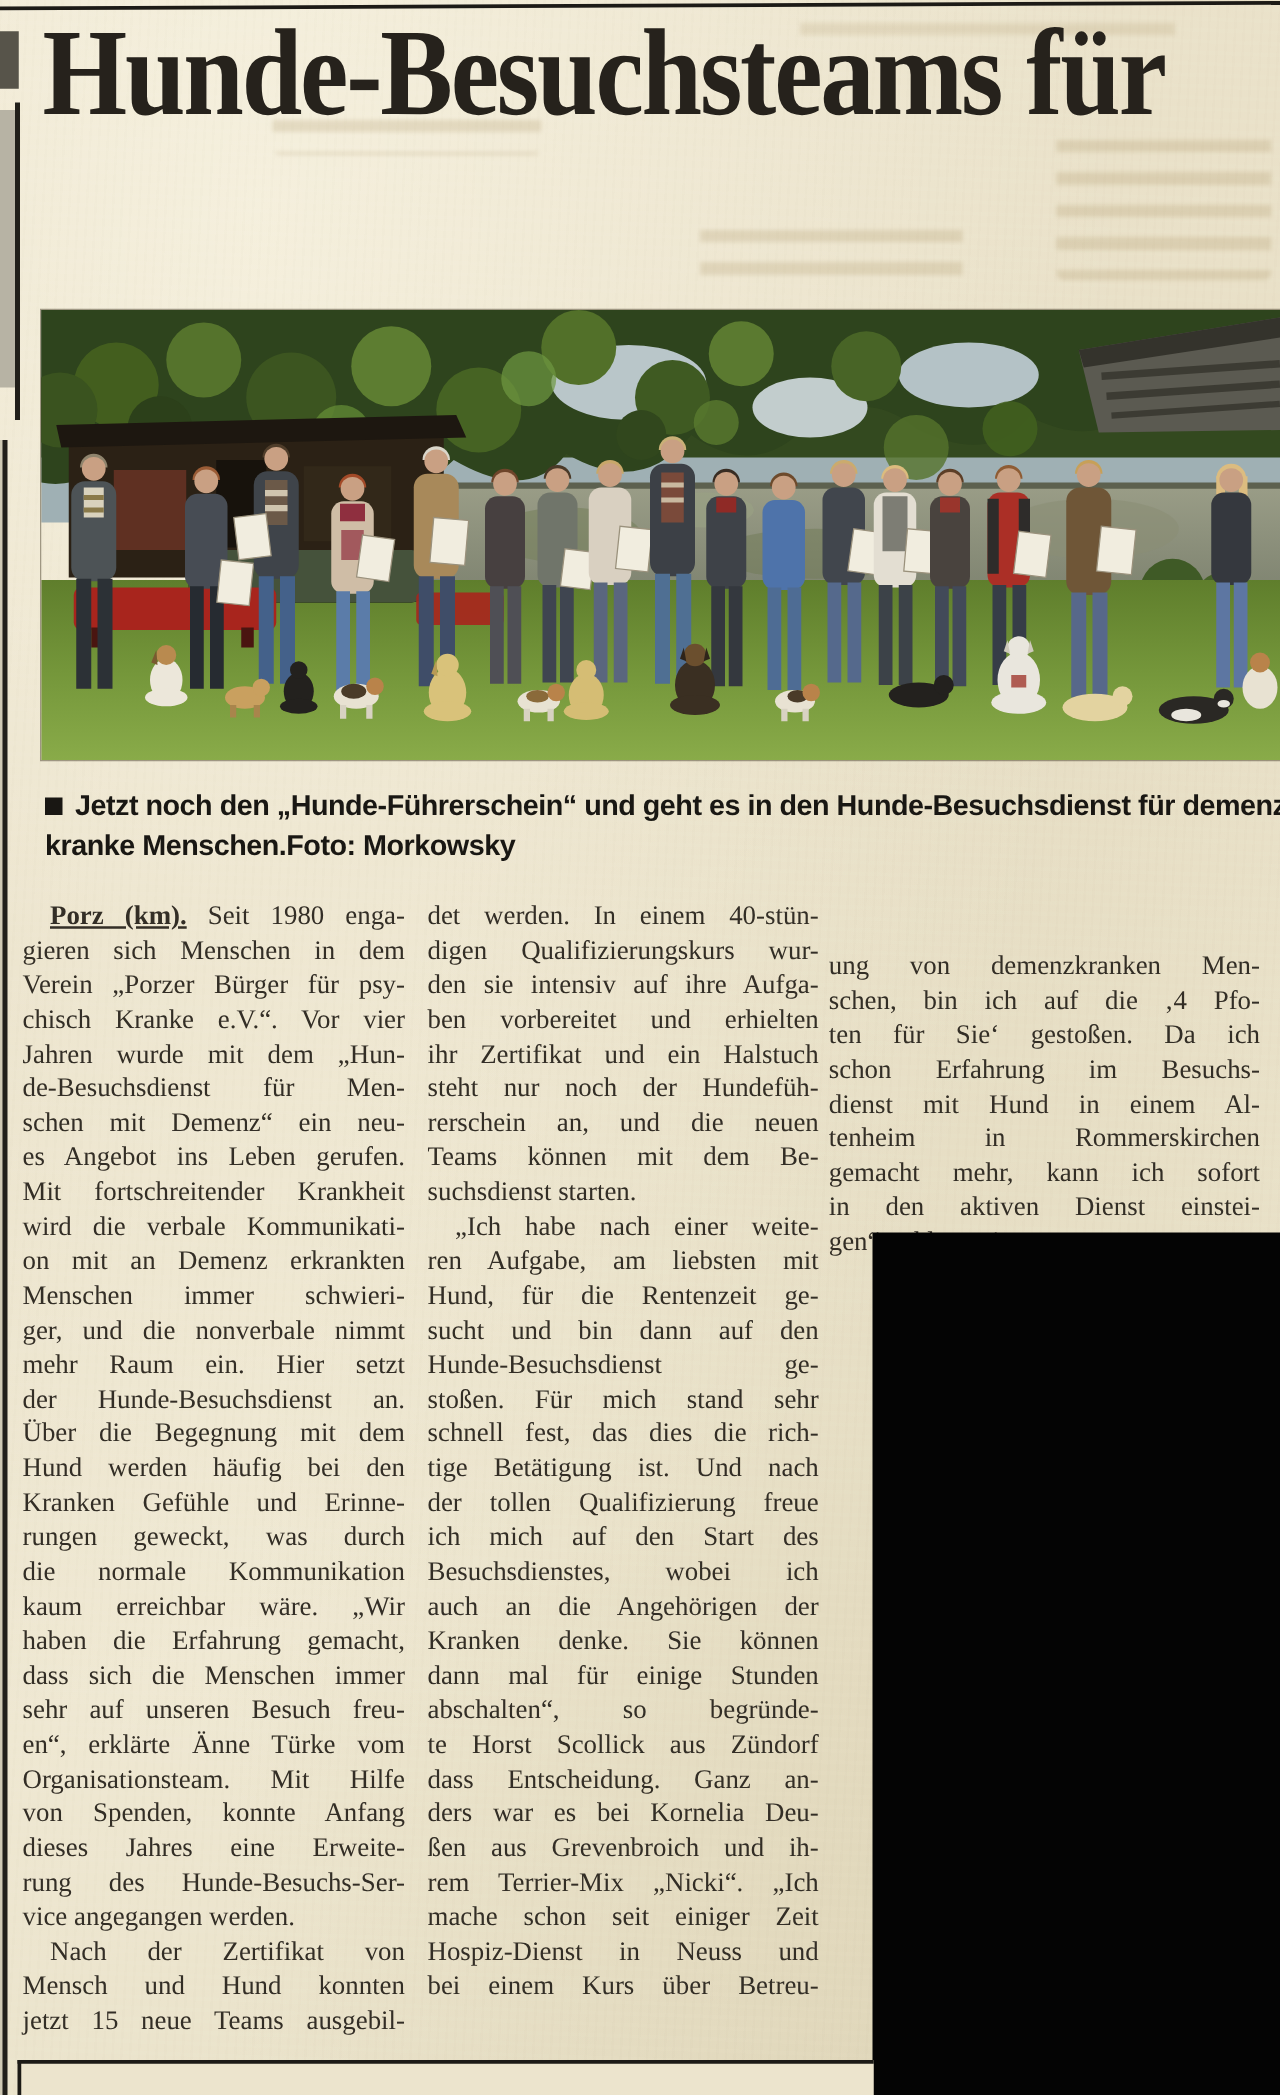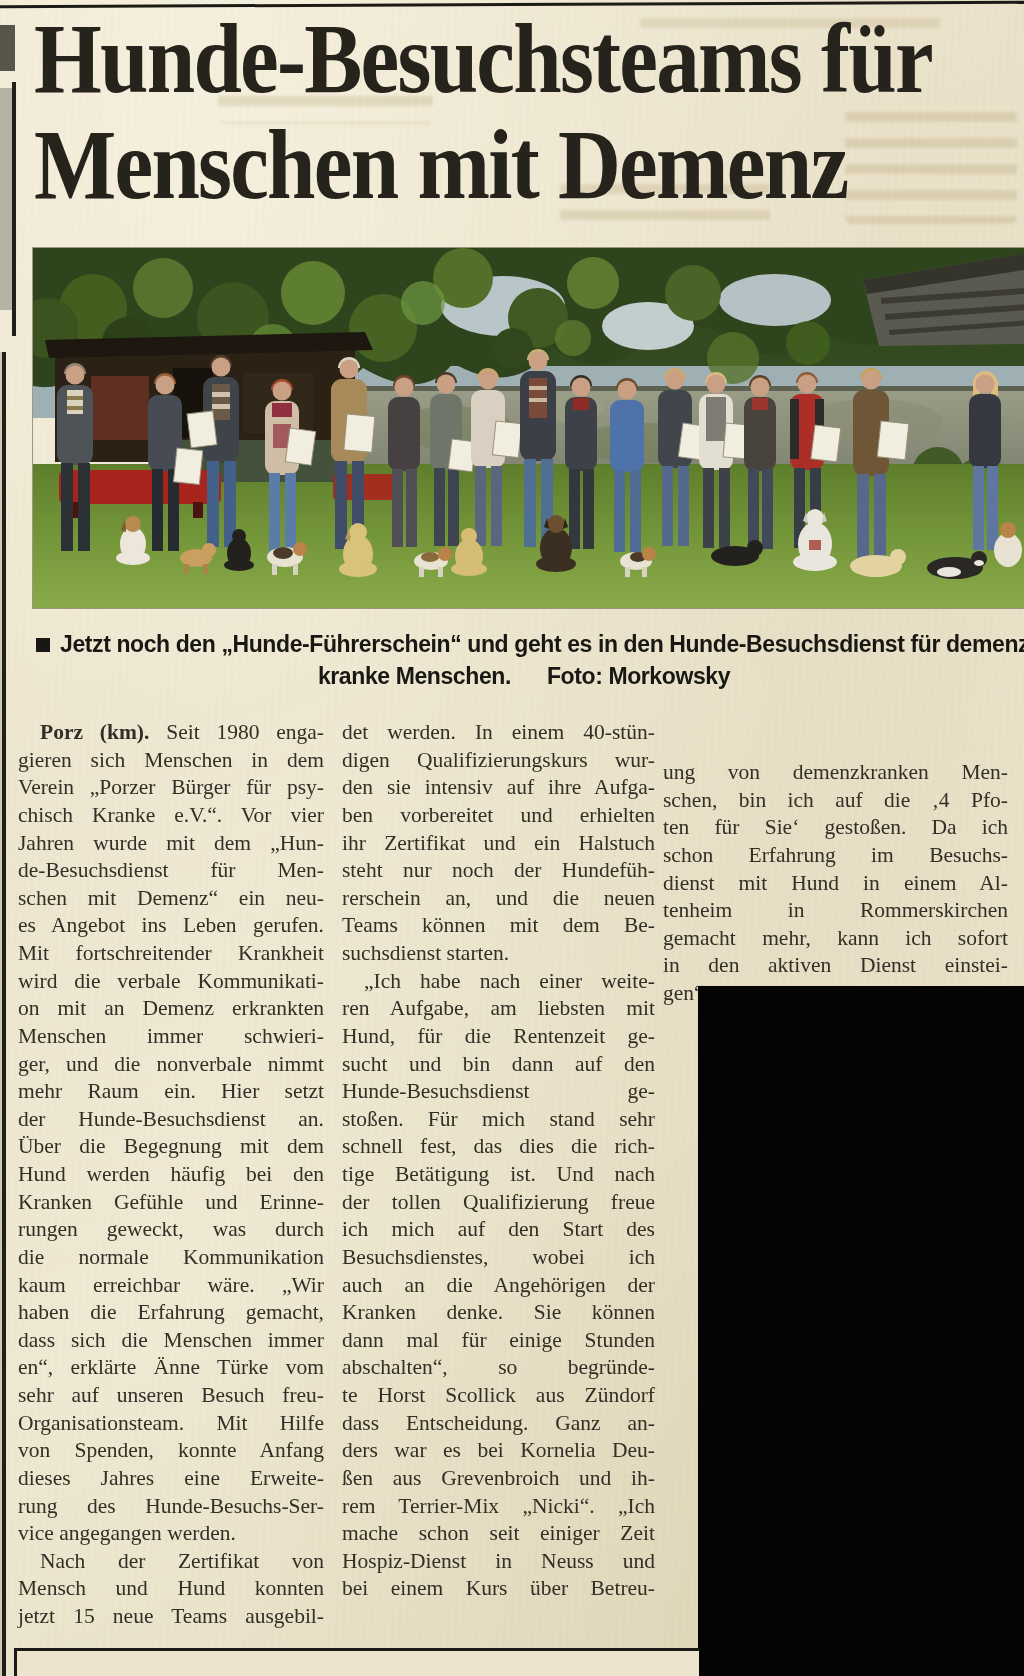--- a/index.html
+++ b/index.html
@@ -33,27 +33,27 @@
   .g2{left:845px;top:106px;width:172px;height:118px;}
   .g3{left:560px;top:178px;width:210px;height:48px;}
   .g4{left:640px;top:12px;width:300px;height:22px;opacity:.12;}
   
   .photo{position:absolute;left:33px;top:248px;width:991px;height:360px;outline:1px solid rgba(60,50,30,.45);}
   
   .caption{position:absolute;left:36px;top:628px;width:976px;font-family:"Liberation Sans",sans-serif;
     font-weight:700;font-size:23px;line-height:32px;color:#191713;letter-spacing:-.4px;}
   .cap1{text-align:justify;text-align-last:justify;white-space:nowrap;}
   .cap1 .bullet{display:inline-block;width:14px;height:14px;background:#191713;margin-right:10px;vertical-align:baseline;}
-  .cap2{display:flex;justify-content:center;gap:36px;}
+  .cap2{display:flex;justify-content:flex-start;}
   
   .col{position:absolute;top:719px;font-size:21.5px;color:#332e26;}
   .col .line{height:27.64px;line-height:27.64px;text-align:justify;text-align-last:justify;white-space:nowrap;overflow:visible;}
   .col .line.end{text-align-last:left;}
   .col .line.indent{text-indent:22px;}
-  .col .line b{font-weight:700;}
+  .col .line b{font-weight:700;text-decoration:underline;}
   .col1{left:18px;width:306px;}
   .col2{left:342px;width:313px;}
   .col3{left:663px;width:345px;margin-top:40px;}
   
   .redact{position:absolute;left:698px;top:986px;width:326px;height:690px;background:#040404;}
   .bottom-box{position:absolute;left:14px;top:1648px;width:682px;height:40px;
     border-top:3px solid #1c1a16;border-left:3px solid #1c1a16;background:#ece4cd;}
 </style>
 </head>
 <body>
@@ -68,21 +68,20 @@
   <div class="edge-strip2"></div>
   <div class="edge-line-bottom"></div>
 
   <div class="ghost g1"></div>
   <div class="ghost g2"></div>
   <div class="ghost g3"></div>
   <div class="ghost g4"></div>
 
   <div class="headline">
     <div><span class="hl">Hunde-Besuchsteams für</span></div>
-    <div><span class="hl">Menschen mit Demenz</span></div>
   </div>
 
   <svg class="photo" viewBox="0 0 991 360" preserveAspectRatio="none">
     <defs>
       <linearGradient id="grassg" x1="0" y1="0" x2="0" y2="1">
         <stop offset="0" stop-color="#5f7e2c"></stop>
           <stop offset=".5" stop-color="#74963a"></stop>
           <stop offset="1" stop-color="#89ab49"></stop>
       </linearGradient>
       <linearGradient id="wallg" x1="0" y1="0" x2="0" y2="1">
@@ -420,22 +419,22 @@
       <div class="line">mehr Raum ein. Hier setzt</div>
       <div class="line">der Hunde-Besuchsdienst an.</div>
       <div class="line">Über die Begegnung mit dem</div>
       <div class="line">Hund werden häufig bei den</div>
       <div class="line">Kranken Gefühle und Erinne-</div>
       <div class="line">rungen geweckt, was durch</div>
       <div class="line">die normale Kommunikation</div>
       <div class="line">kaum erreichbar wäre. „Wir</div>
       <div class="line">haben die Erfahrung gemacht,</div>
       <div class="line">dass sich die Menschen immer</div>
+      <div class="line">sehr auf unseren Besuch freu-</div>
       <div class="line">en“, erklärte Änne Türke vom</div>
-      <div class="line">sehr auf unseren Besuch freu-</div>
       <div class="line">Organisationsteam. Mit Hilfe</div>
       <div class="line">von Spenden, konnte Anfang</div>
       <div class="line">dieses Jahres eine Erweite-</div>
       <div class="line">rung des Hunde-Besuchs-Ser-</div>
       <div class="line end">vice angegangen werden.</div>
       <div class="line indent">Nach der Zertifikat von</div>
       <div class="line">Mensch und Hund konnten</div>
       <div class="line">jetzt 15 neue Teams ausgebil-</div>
     </div>
   <div class="col col2">

